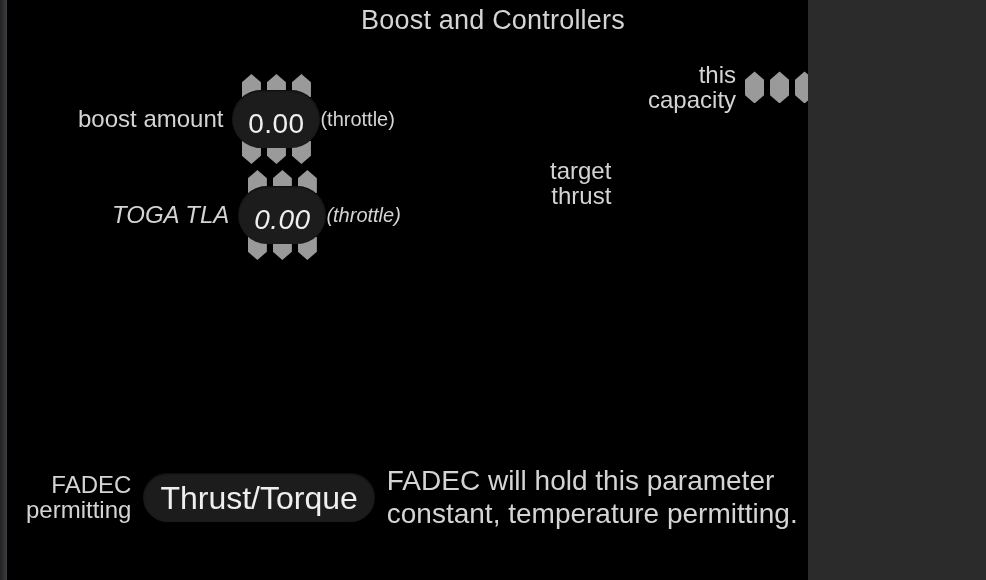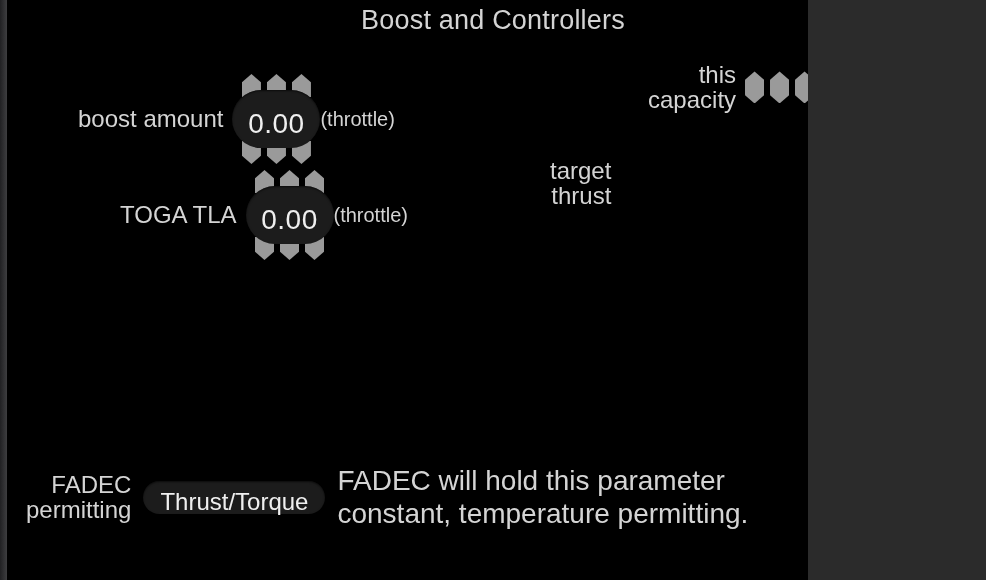--- a/index.html
+++ b/index.html
@@ -109,23 +109,23 @@
     color: #d4d4d4;
     text-align: right;
     line-height: 1.06;
     white-space: pre-line;
     padding-right: 12px;
   }
   #fadec-value {
     background: #1c1c1c;
     border-radius: 999px;
     color: #efefef;
-    font-size: 24px;
+    font-size: 32px;
     line-height: 1;
-    padding: 9px 17px 0 17px;
+    padding: 9px 17px 8px 17px;
     white-space: nowrap;
     box-shadow: inset 0 1px 2px rgba(0,0,0,0.6);
   }
   #fadec-desc {
     font-size: 28px;
     color: #d4d4d4;
     line-height: 1.18;
     white-space: pre-line;
     padding-left: 12px;
   }
@@ -168,21 +168,21 @@
       <div class="arrow-row down">
         <div class="arrow down"></div>
         <div class="arrow down"></div>
         <div class="arrow down"></div>
         <div class="arrow down"></div>
       </div>
     </div>
     <div class="ctl-unit">(sec)</div>
   </div>
 
-  <div class="ctl" id="ctl-toga-tla" style="left:120px; top:170px;">
+  <div class="ctl" id="ctl-toga-tla" style="left:112px; top:170px;font-style:italic;">
     <div class="ctl-label">TOGA TLA</div>
     <div class="spinner">
       <div class="arrow-row up">
         <div class="arrow up"></div>
         <div class="arrow up"></div>
         <div class="arrow up"></div>
       </div>
       <div class="value-pill">0.00</div>
       <div class="arrow-row down">
         <div class="arrow down"></div>

